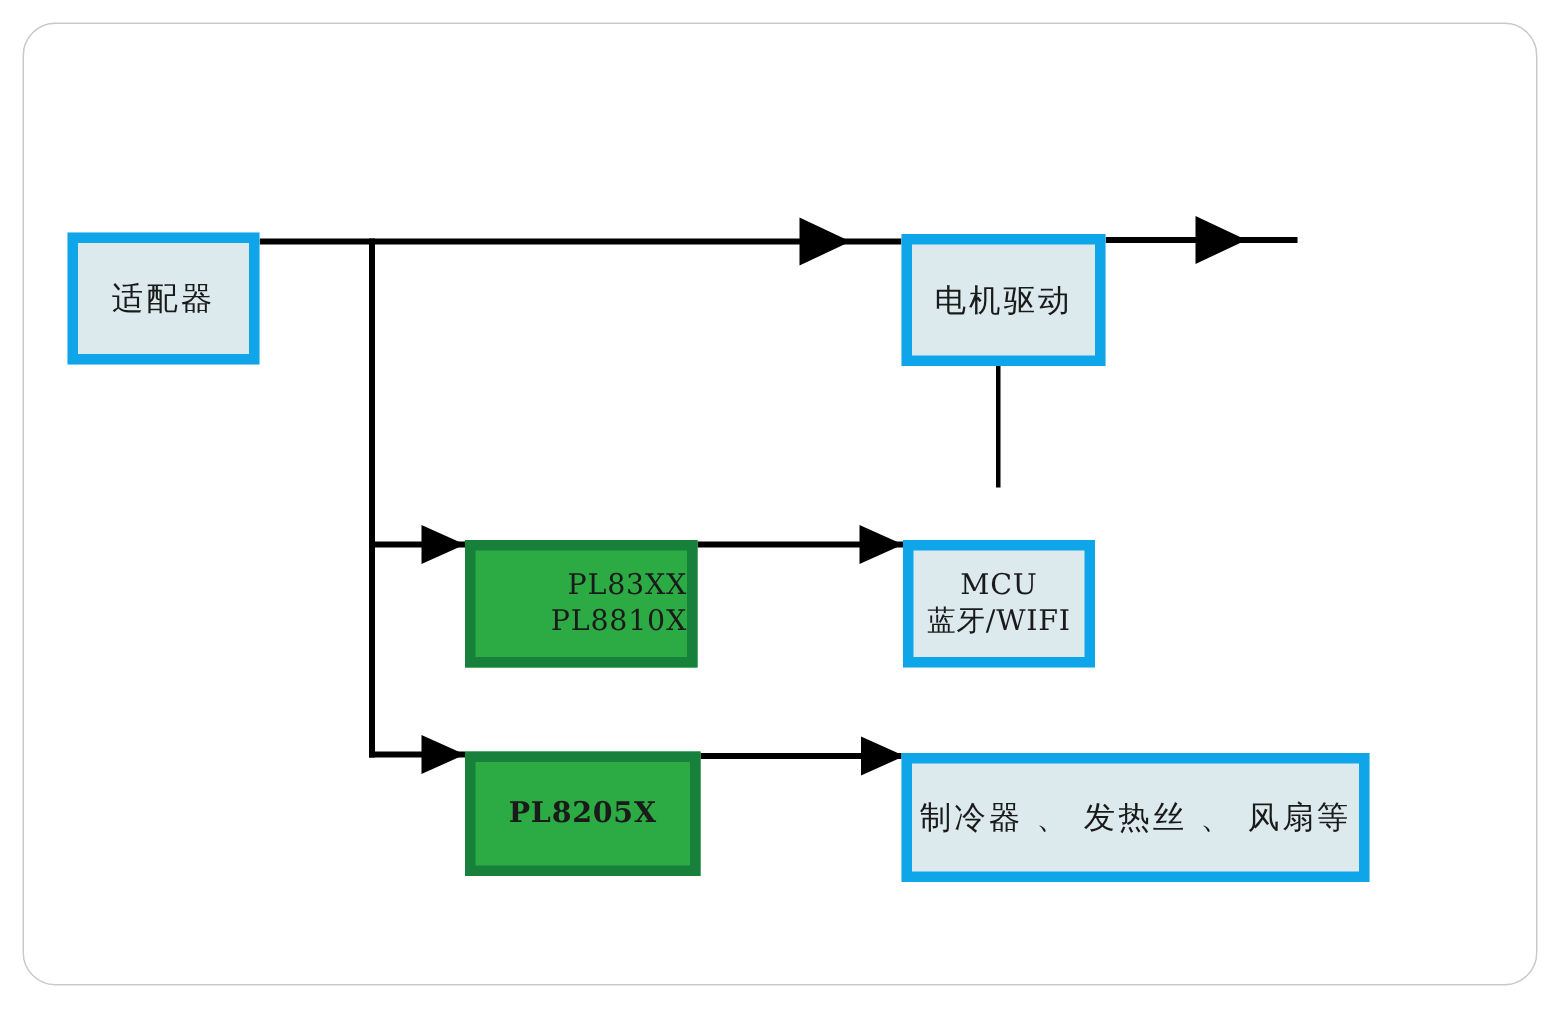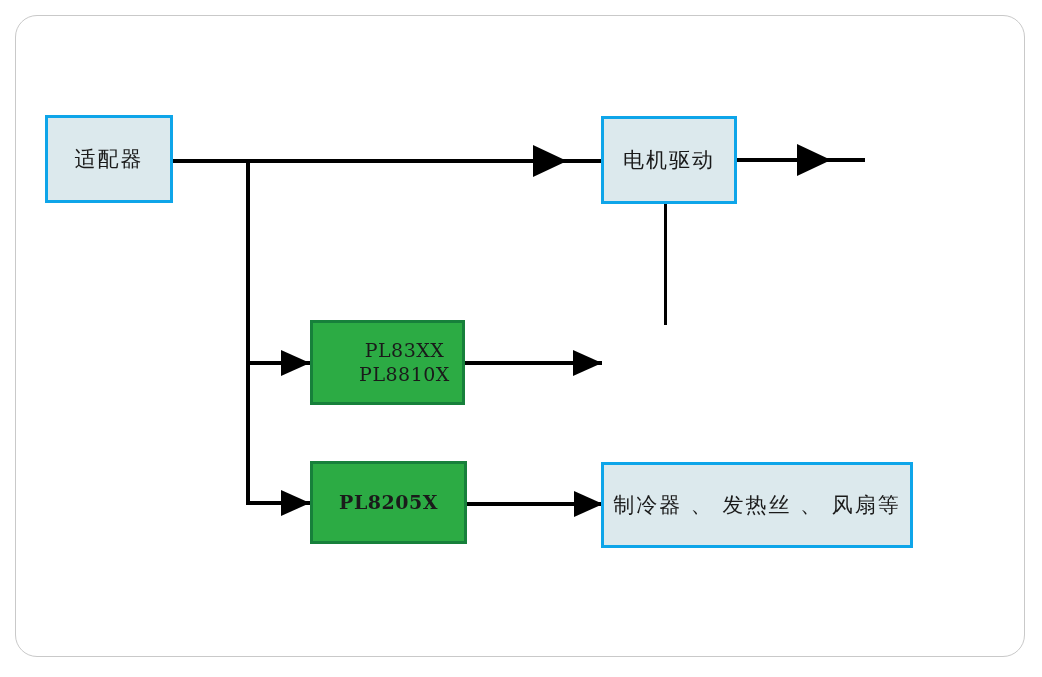--- a/index.html
+++ b/index.html
@@ -32,44 +32,45 @@
     background: #ffffff;
   }
   
   .node {
     position: absolute;
     box-sizing: border-box;
     display: flex;
     flex-direction: column;
     align-items: center;
     justify-content: center;
-    border: 3px solid #0ea5e9;
+    border: 7px solid #0ea5e9;
     line-height: 1.25;
     color: #1a1a1a;
     white-space: nowrap;
+    margin-top: 40px;
   }
   .node.blue {
     background: #dce9ed;
   }
   .node.green {
     background: #2cab44;
     border-color: #17803b;
   }
   .node .line-cn {
     font-family: "DejaVu Serif", "Liberation Serif", serif;
     font-size: 21px;
     letter-spacing: 2px;
   }
   .node .line-en {
     font-family: "DejaVu Serif", "Liberation Serif", serif;
     font-size: 19px;
     letter-spacing: 0.5px;
   }
   .node.left-text {
-    align-items: center;
+    align-items: flex-end;
     padding-left: 34px;
   }
   
   .hline {
     position: absolute;
     background: #000000;
     height: 4px;
   }
   .vline {
     position: absolute;
@@ -129,20 +130,24 @@
   <div class="node blue" style="left:601px; top:116px; width:136px; height:88px;text-align:center;">
     <span class="line-cn">电机驱动</span>
   </div>
 
 
   <div class="node green left-text" style="left:310px; top:320px; width:155px; height:85px;">
     <span class="line-en">PL83XX</span>
     <span class="line-en">PL8810X</span>
   </div>
 
+  <div class="node blue" style="left:602px; top:320px; width:128px; height:85px;">
+    <span class="line-en">MCU</span>
+    <span class="line-en">蓝牙/WIFI</span>
+  </div>
 
   <div class="node green" style="left:310px; top:461px; width:157px; height:83px;font-weight:bold;">
     <span class="line-en">PL8205X</span>
   </div>
 
   <div class="node blue" style="left:601px; top:462px; width:312px; height:86px;">
     <span class="line-cn">制冷器 、 发热丝 、 风扇等</span>
   </div>
 
 </div>

